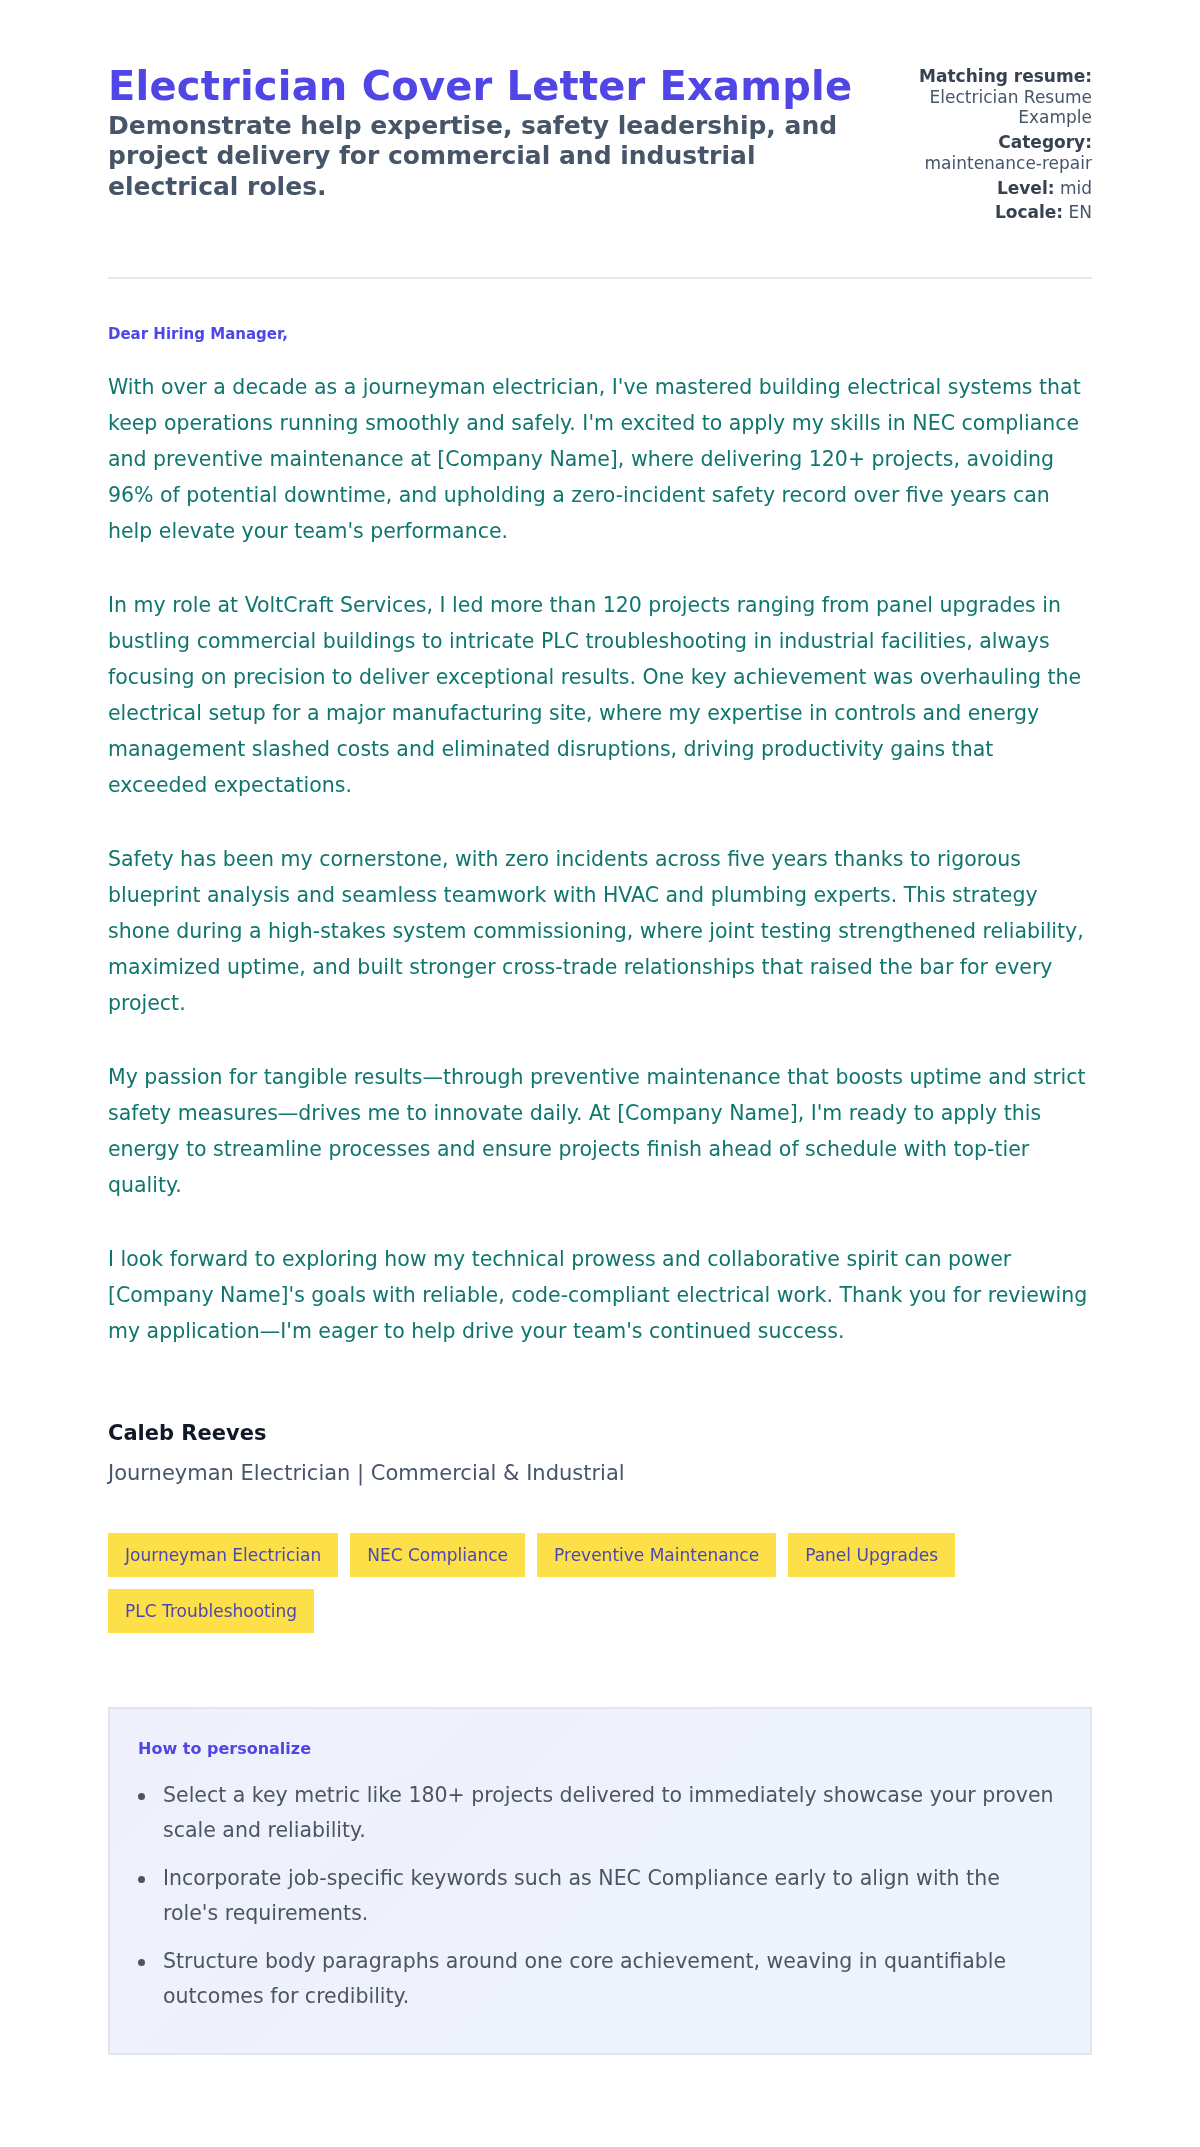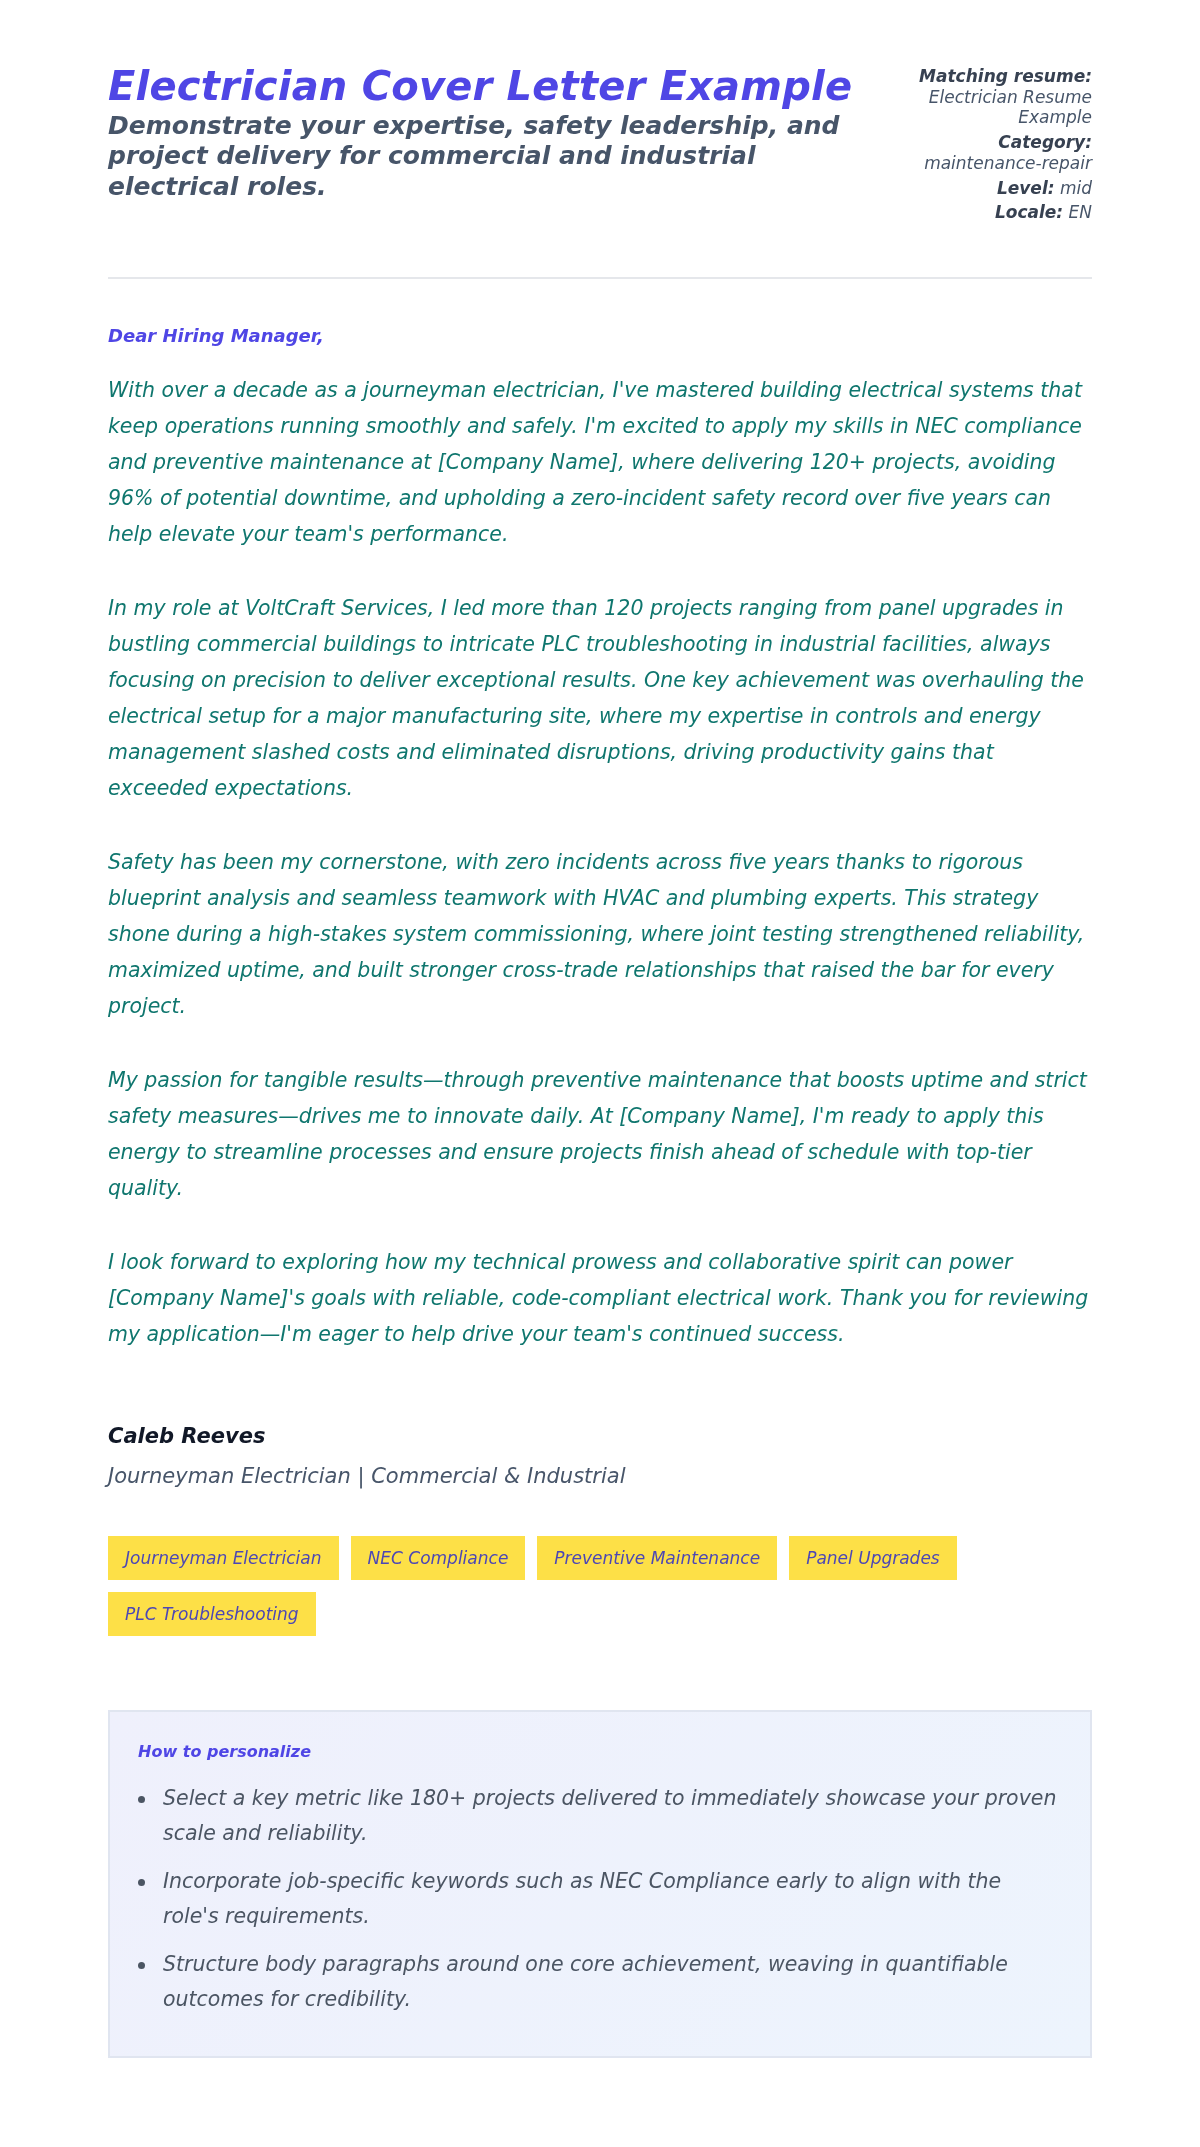--- a/index.html
+++ b/index.html
@@ -5,21 +5,20 @@
     * { box-sizing: border-box; margin: 0; padding: 0; }
     html, body { background: #ffffff; }
     body {
       width: 1200px;
       min-height: 2147px;
       font-family: "DejaVu Sans", sans-serif;
       color: #111827;
     }
     .page {
       padding: 64px 108px 40px 108px;
-      font-style: italic;
     }
     .header {
       display: flex;
       justify-content: space-between;
       align-items: flex-start;
       padding-bottom: 50px;
       border-bottom: 2px solid #e5e7eb;
     }
     .header-left { width: 760px; }
     .title {
@@ -41,21 +40,21 @@
       font-size: 17px;
       color: #475569;
       line-height: 1.22;
       width: 220px;
       margin-top: 2px;
     }
     .meta-row { margin-bottom: 4px; }
     .meta-key { font-weight: bold; color: #374151; }
     .letter { padding-top: 46px; }
     .salutation {
-      font-size: 18px;
+      font-size: 15px;
       font-weight: bold;
       color: #4f46e5;
       margin-bottom: 26px;
     }
     .para {
       font-size: 20.5px;
       line-height: 36px;
       color: #0f766e;
       margin-bottom: 38px;
     }
@@ -116,21 +115,21 @@
     }
   </style>
 </head>
 <body>
 
 <div class="page">
 
   <header class="header">
     <div class="header-left">
       <h1 class="title">Electrician Cover Letter Example</h1>
-      <h2 class="subtitle">Demonstrate your expertise, safety leadership, and project delivery for commercial and industrial electrical roles.</h2>
+      <h2 class="subtitle">Demonstrate help expertise, safety leadership, and project delivery for commercial and industrial electrical roles.</h2>
     </div>
     <div class="meta">
       <div class="meta-row">
         <div class="meta-key">Matching resume:</div>
         <div>Electrician Resume Example</div>
       </div>
       <div class="meta-row">
         <div class="meta-key">Category:</div>
         <div>maintenance-repair</div>
       </div>

